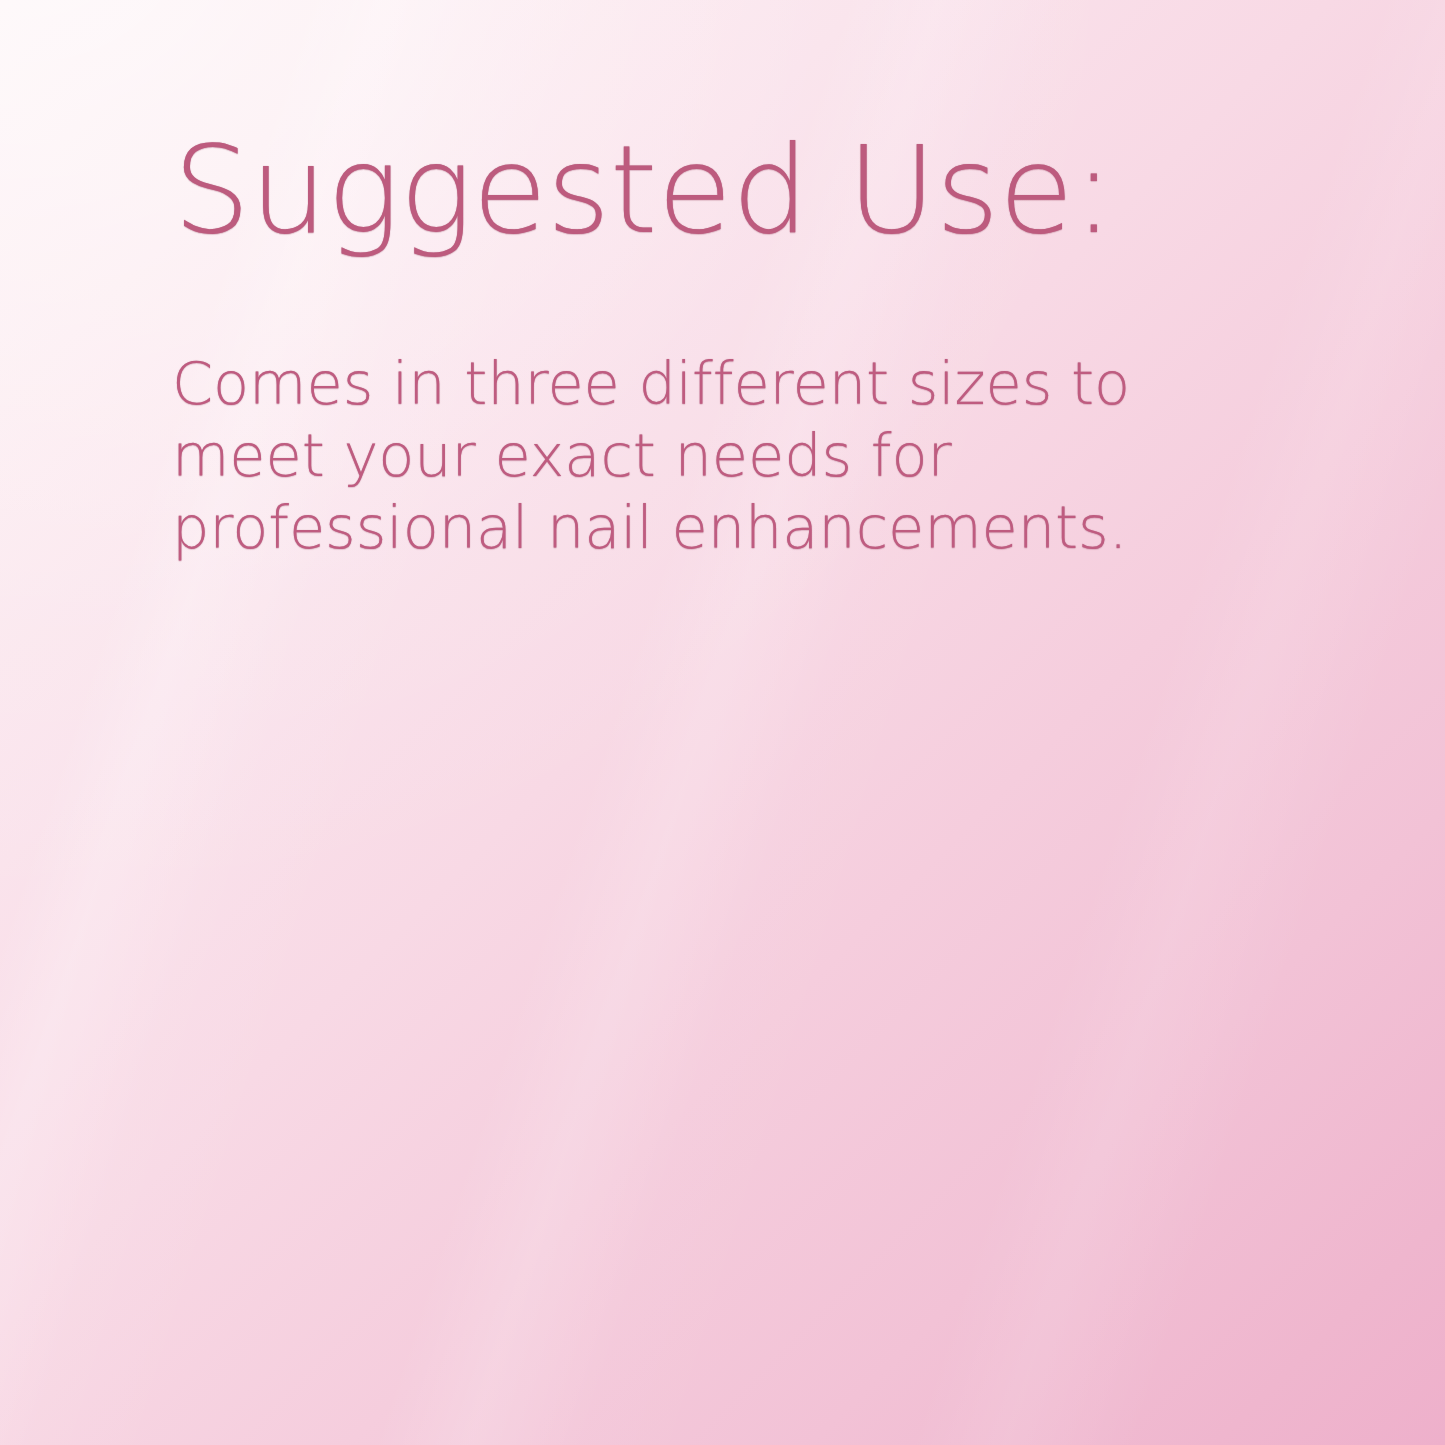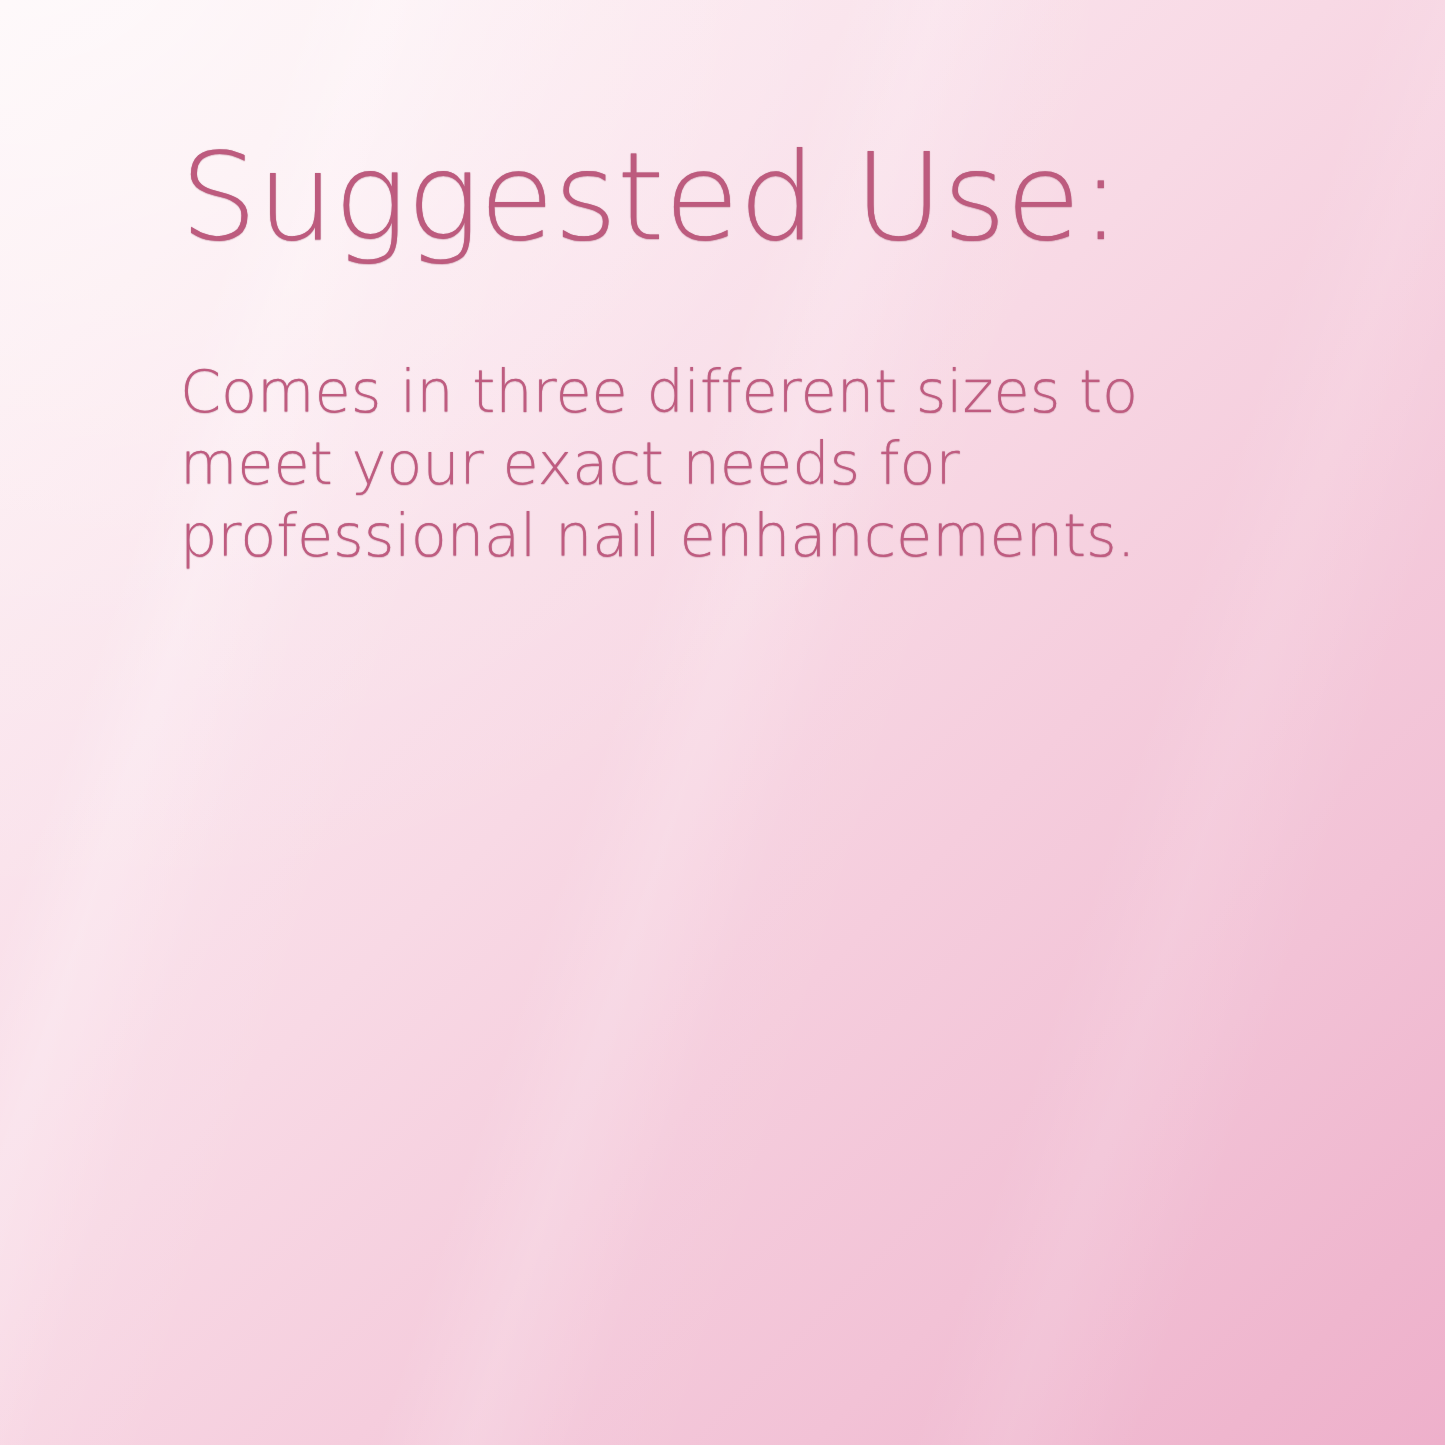--- a/index.html
+++ b/index.html
@@ -72,21 +72,21 @@
   
   .content {
     position: absolute;
     left: 172px;
     top: 0;
     width: 1060px;
     z-index: 3;
   }
 
   .heading {
-    margin: 8px;
+    margin: 1px;
     padding: 0;
     position: absolute;
     top: 128px;
     left: 0;
     font-family: "DejaVu Sans", sans-serif;
     font-size: 122px;
     font-weight: 300;
     line-height: 1.0;
     letter-spacing: -0.5px;
     color: #bd5b7e;
@@ -97,21 +97,21 @@
   }
 
   .body-block {
     position: absolute;
     top: 348px;
     left: 0;
     width: 1060px;
   }
 
   .para {
-    margin: 8px;
+    margin: 0;
     padding: 0;
     font-family: "DejaVu Sans", sans-serif;
     font-size: 59px;
     font-weight: 300;
     line-height: 72px;
     letter-spacing: -0.1px;
     color: #bf5c80;
     text-shadow:
       0 0 1px rgba(150, 60, 92, 0.50),
       0 1px 1px rgba(150, 60, 92, 0.18);

